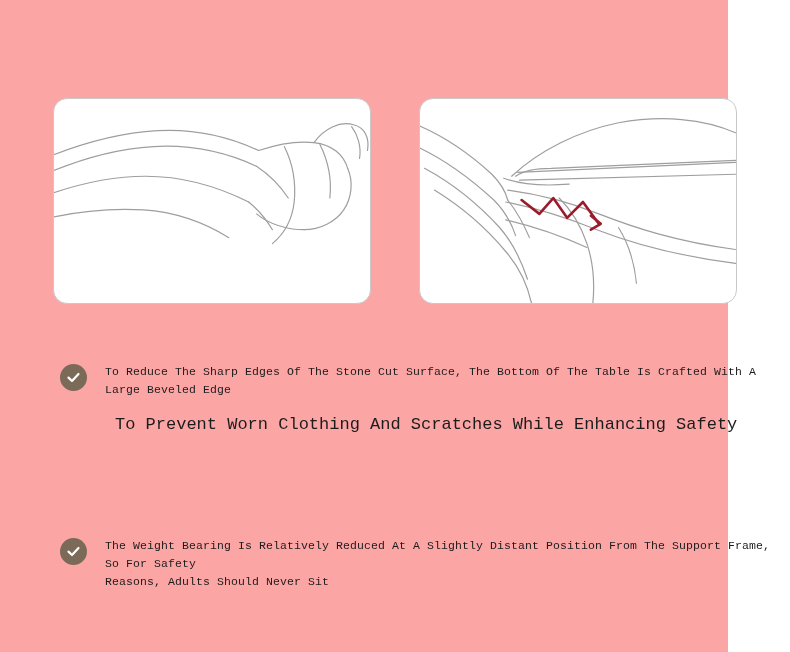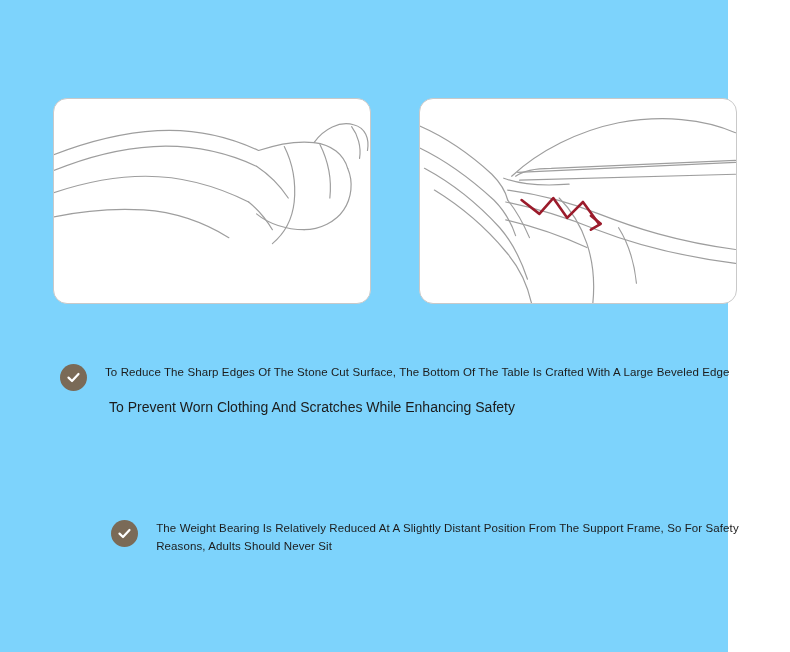--- a/index.html
+++ b/index.html
@@ -11,21 +11,22 @@
     height: 652px;
     background: #ffffff;
     font-family: "Liberation Sans", sans-serif;
     color: #1a1a1a;
     overflow: hidden;
   }
   .page {
     position: relative;
     width: 728px;
     height: 652px;
-    background: #7dd3fc;
+    background: #fca5a5;
+    font-family: Liberation Mono, monospace;
   }
 
   
   .panels {
     position: absolute;
     top: 98px;
     left: 53px;
     width: 684px;
     height: 206px;
     display: flex;
@@ -82,25 +83,25 @@
     margin-left: 18px;
   }
   .line-main {
     font-size: 11.5px;
     line-height: 15px;
     color: #1c1c1c;
     letter-spacing: 0.1px;
     white-space: pre-line;
   }
   .line-sub {
-    font-size: 14px;
+    font-size: 17px;
     line-height: 18px;
     color: #1c1c1c;
     margin-top: 18px;
-    margin-left: 4px;
+    margin-left: 10px;
   }
   .line-sub.big {
     font-size: 15.5px;
     font-weight: 600;
     margin-top: 14px;
     margin-left: 4px;
     letter-spacing: 0.2px;
   }
 </style>
 </head>

